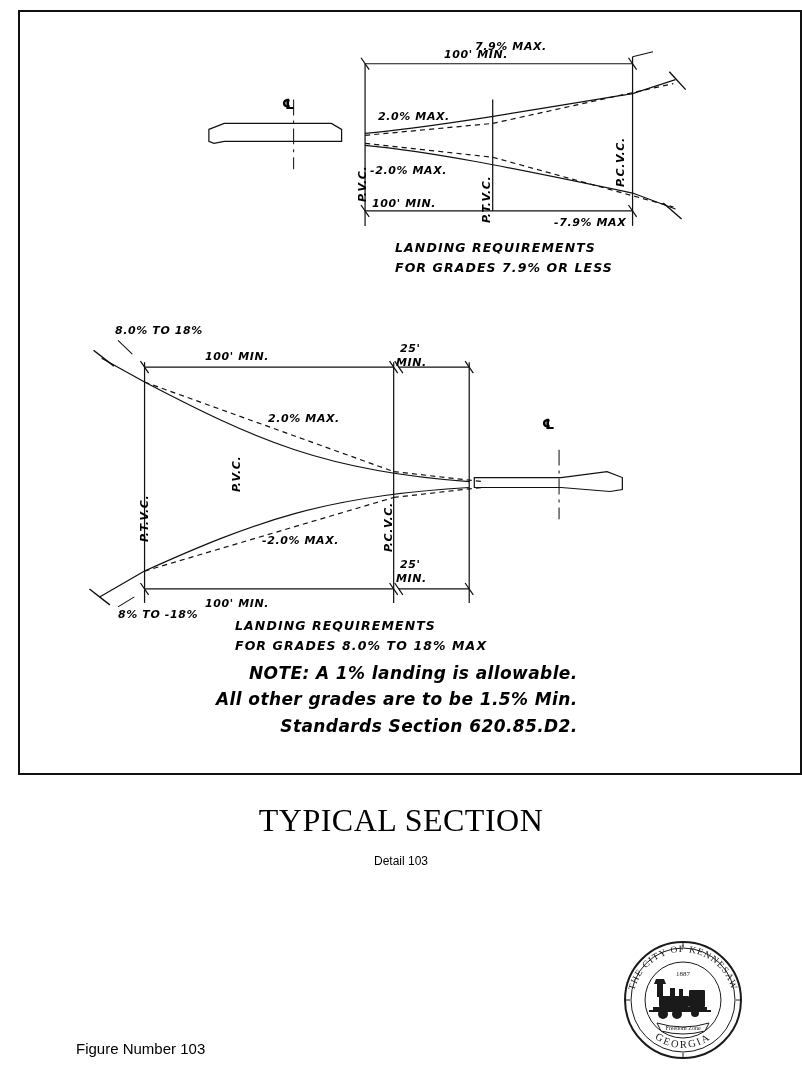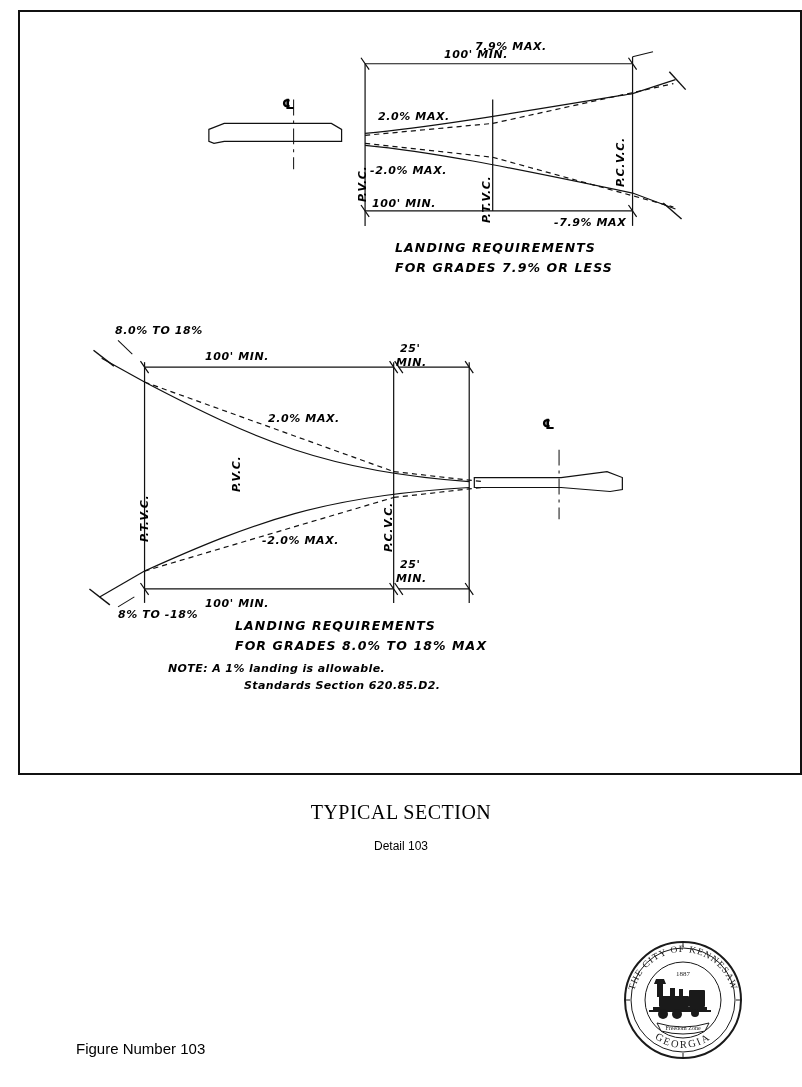--- a/index.html
+++ b/index.html
@@ -53,21 +53,21 @@
   
   #caption-block {
     position: absolute;
     left: 0;
     top: 800px;
     width: 802px;
     text-align: center;
   }
   #title-line-1 {
     font-family: "Liberation Serif", serif;
-    font-size: 20px;
+    font-size: 32px;
     letter-spacing: 0.5px;
     line-height: 1.25;
   }
   #title-line-2 {
     font-family: "Liberation Serif", serif;
     font-size: 27px;
     letter-spacing: 0.5px;
     line-height: 1.25;
   }
   #detail-line {
@@ -93,24 +93,25 @@
     width: 140px;
     height: 140px;
   }
 
   .note-block {
     position: absolute;
     left: 170px;
     top: 640px;
     font-family: "DejaVu Sans", sans-serif;
     font-style: italic;
-    font-size: 11px;
+    font-size: 17px;
     font-weight: 600;
     line-height: 1.55;
     letter-spacing: 0.4px;
+    text-align: right;
   }
   .note-block .indent1 { padding-left: 34px; }
   .note-block .indent2 { padding-left: 48px; }
   .note-block .indent3 { padding-left: 76px; }
 </style>
 </head>
 <body>
 
 <div id="drawing-frame">
 
@@ -221,20 +222,21 @@
   <div class="lbl rot90" style="left:118px; top:530px;">P.T.V.C.</div>
   <div class="lbl rot90" style="left:210px; top:480px;">P.V.C.</div>
   <div class="lbl rot90" style="left:362px; top:540px;">P.C.V.C.</div>
   <div class="lbl" style="left:522px; top:404px; font-size:14px;">℄</div>
 
   <div class="lbl cap" style="left:215px; top:606px;">LANDING REQUIREMENTS</div>
   <div class="lbl cap" style="left:215px; top:626px;">FOR GRADES 8.0% TO 18% MAX</div>
 
   <div class="note-block" style="left:148px; top:648px;">
     <div>NOTE: A 1% landing is allowable.</div>
+    <div class="indent2">All other grades are to be 1.5% Min.</div>
     <div class="indent3">Standards Section 620.85.D2.</div>
   </div>
 
 </div>
 
 <div id="caption-block">
   <div id="title-line-1">TYPICAL SECTION</div>
   <div id="detail-line">Detail 103</div>
 </div>
 

